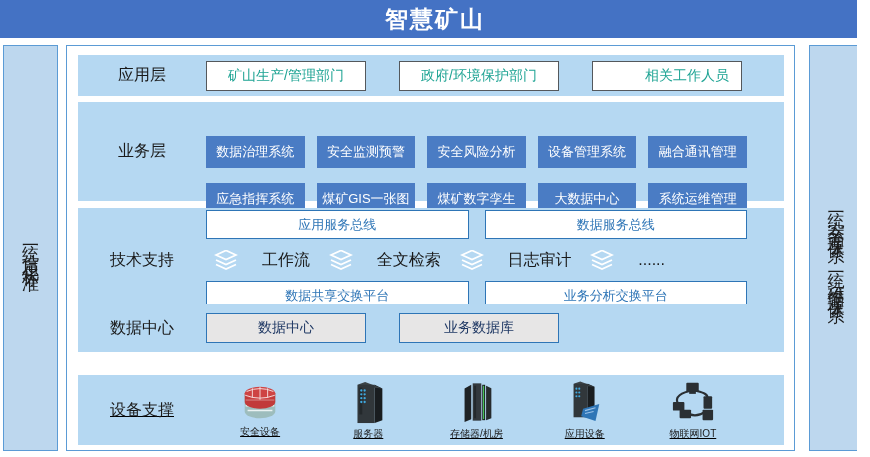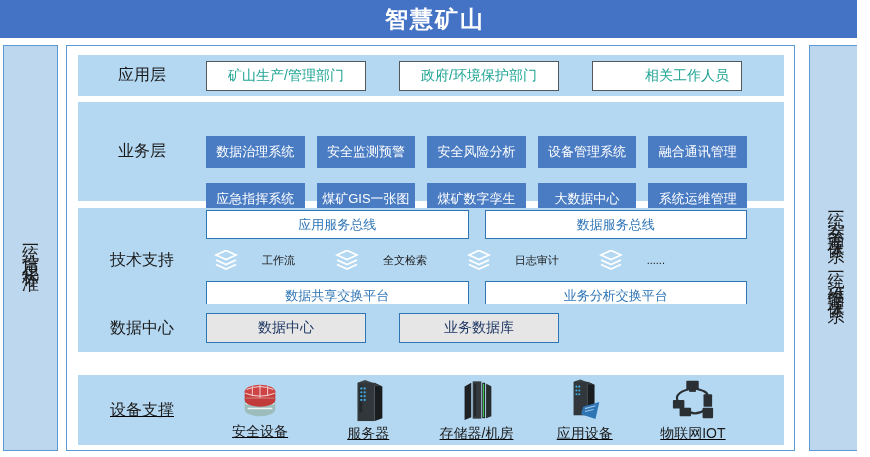--- a/index.html
+++ b/index.html
@@ -48,33 +48,33 @@
     display:flex; align-items:center; justify-content:center; white-space:nowrap; }
 
   
   .tech-stack { display:flex; flex-direction:column; gap:8px; padding:8px 37px 8px 0; }
   .tech-grid { display:grid; grid-template-columns:1fr 1fr; gap:16px; }
   .tech-box { height:29px; background:#fff; border:1px solid #2E75B6; color:#2E75B6;
     font-size:13px; display:flex; align-items:center; justify-content:center; }
   .mw-row { display:flex; justify-content:space-between; align-items:center;
     height:26px; padding:0 82px 0 8px; }
   .mw-item { display:flex; align-items:center; gap:24px; }
-  .mw-item span { font-size:11px; color:#1a1a1a;text-align:right; }
+  .mw-item span { font-size:16px; color:#1a1a1a;text-align:right; }
   .layers-svg { width:24px; height:20px; display:block; }
 
   
   .data-flex { display:flex; gap:33px; }
   .data-box { height:30px; background:#E7E6E6; border:1px solid #2E75B6; color:#1F3864;
     font-size:14px; font-weight:500; display:flex; align-items:center; justify-content:center; }
 
   
   .equip-flex { display:flex; }
   .equip-item { flex:1; display:flex; flex-direction:column; align-items:center; gap:3px; }
   .equip-item svg { display:block; }
-  .equip-label { font-size:14px; color:#1a1a1a; white-space:nowrap; }
+  .equip-label { font-size:10px; color:#1a1a1a; white-space:nowrap; }
 </style>
 </head>
 <body>
 
 <div class="stage">
 
   <div class="banner">智慧矿山</div>
 
   <div class="side side-left">
     <span class="vtext">统一信息化标准</span>

